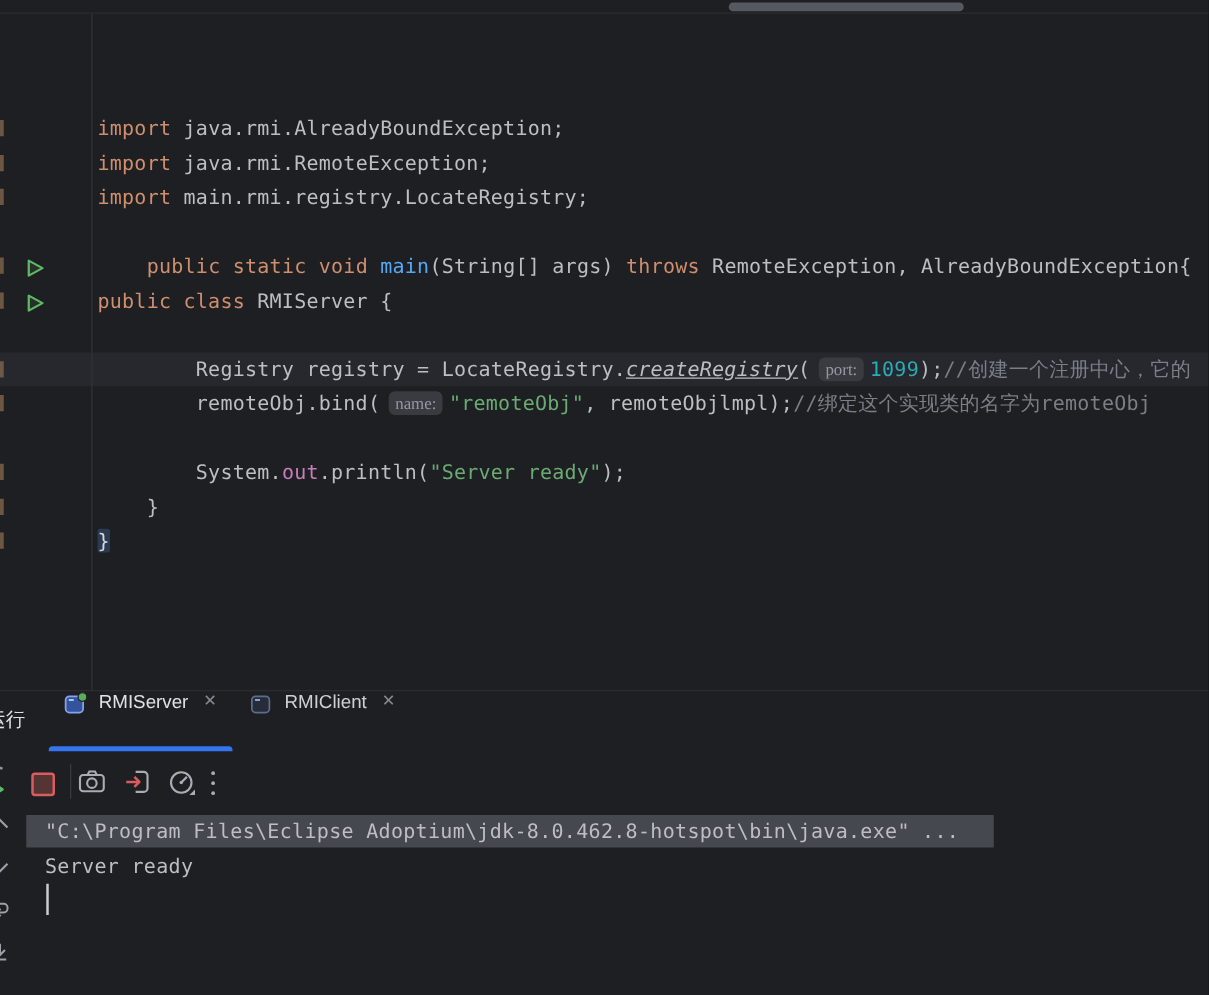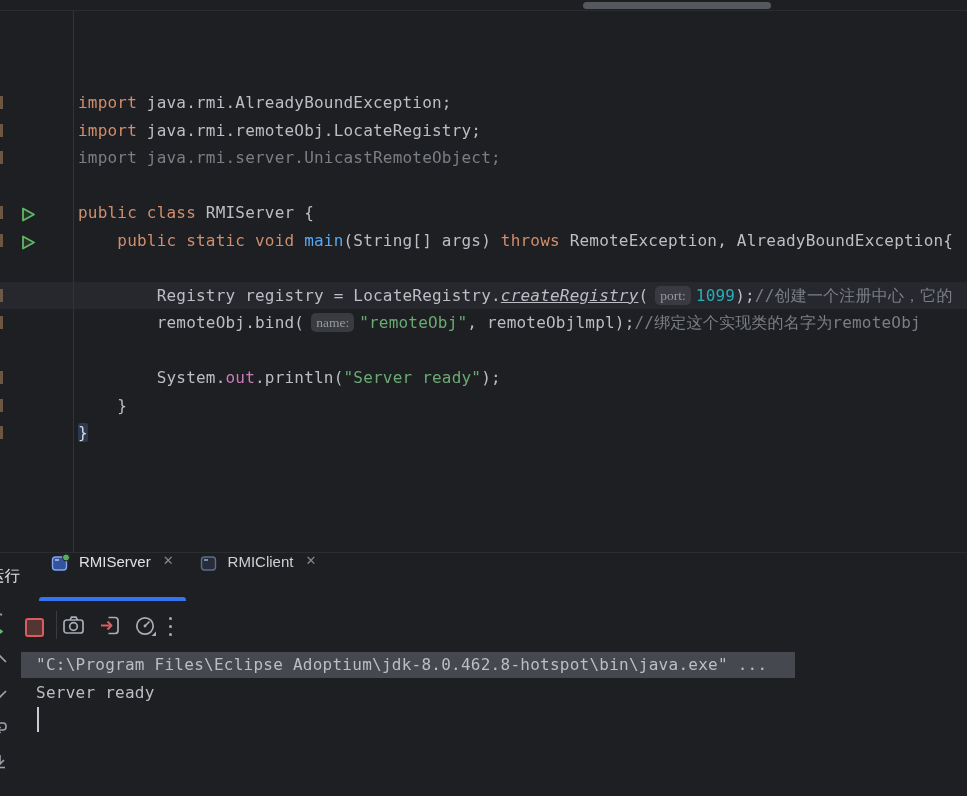--- a/index.html
+++ b/index.html
@@ -72,29 +72,29 @@
 
 <div class="app">
 
   <div class="hscroll">
     <div class="thumb"></div>
   </div>
 
   <div class="editor">
     <div id="code-lines">
         <div class="row"><div class="vcs"></div><span class="c-kw">import </span><span class="c-plain">java.rmi.AlreadyBoundException;</span></div>
-        <div class="row"><div class="vcs"></div><span class="c-kw">import </span><span class="c-plain">java.rmi.remoteObj.LocateRegistry;</span></div>
-        <div class="row"><div class="vcs"></div><span class="c-gray">import java.rmi.server.UnicastRemoteObject;</span></div>
+        <div class="row"><div class="vcs"></div><span class="c-kw">import </span><span class="c-plain">java.rmi.RemoteException;</span></div>
+        <div class="row"><div class="vcs"></div><span class="c-kw">import </span><span class="c-plain">main.rmi.registry.LocateRegistry;</span></div>
         <div class="row"></div>
         <div class="row"><div class="vcs"></div><span class="runbtn"><svg width="17" height="17" viewBox="0 0 17 17">
               <path d="M3 2.5 L3 14.5 L14 8.5 Z" fill="rgba(95,184,101,.12)" stroke="#5FB865" stroke-width="1.8" stroke-linejoin="round"></path>
-            </svg></span><span class="c-kw">public class </span><span class="c-plain">RMIServer {</span></div>
+            </svg></span><span class="c-plain">    </span><span class="c-kw">public static void </span><span class="c-decl">main</span><span class="c-plain">(String[] args) </span><span class="c-kw">throws </span><span class="c-plain">RemoteException, AlreadyBoundException{</span></div>
         <div class="row"><div class="vcs"></div><span class="runbtn"><svg width="17" height="17" viewBox="0 0 17 17">
               <path d="M3 2.5 L3 14.5 L14 8.5 Z" fill="rgba(95,184,101,.12)" stroke="#5FB865" stroke-width="1.8" stroke-linejoin="round"></path>
-            </svg></span><span class="c-plain">    </span><span class="c-kw">public static void </span><span class="c-decl">main</span><span class="c-plain">(String[] args) </span><span class="c-kw">throws </span><span class="c-plain">RemoteException, AlreadyBoundException{</span></div>
+            </svg></span><span class="c-kw">public class </span><span class="c-plain">RMIServer {</span></div>
         <div class="row"></div>
         <div class="row caret"><div class="vcs"></div><span class="c-plain">        Registry registry = LocateRegistry.</span><span class="c-it">createRegistry</span><span class="c-plain">(</span><span class="c-hint">port:</span><span class="c-num">1099</span><span class="c-plain">);</span><span class="c-gray">//创建一个注册中心，它的</span></div>
         <div class="row"><div class="vcs"></div><span class="c-plain">        remoteObj.bind(</span><span class="c-hint">name:</span><span class="c-str">"remoteObj"</span><span class="c-plain">, remoteObjlmpl);</span><span class="c-gray">//绑定这个实现类的名字为remoteObj</span></div>
         <div class="row"></div>
         <div class="row"><div class="vcs"></div><span class="c-plain">        System.</span><span class="c-field">out</span><span class="c-plain">.println(</span><span class="c-str">"Server ready"</span><span class="c-plain">);</span></div>
         <div class="row"><div class="vcs"></div><span class="c-plain">    }</span></div>
         <div class="row"><div class="vcs"></div><span class="c-brace">}</span></div>
       </div>
     <div class="gutter-sep"></div>
   </div>

